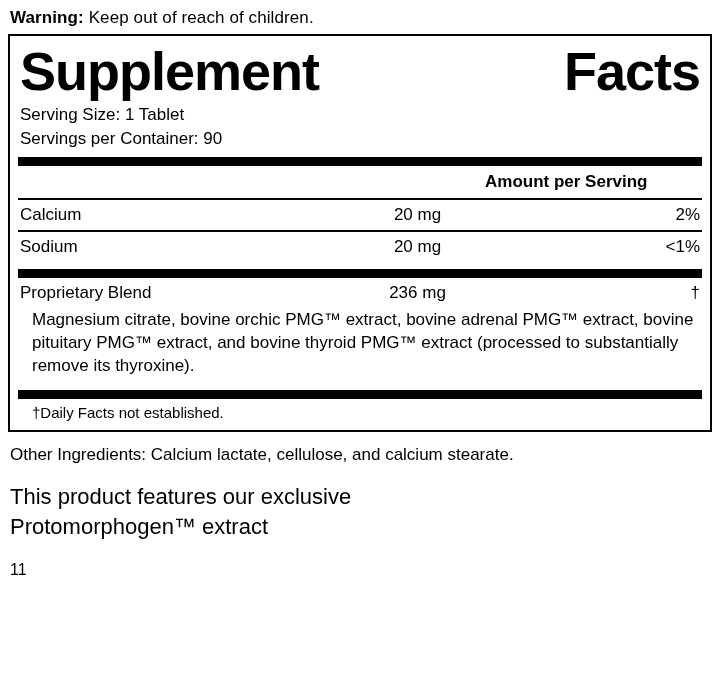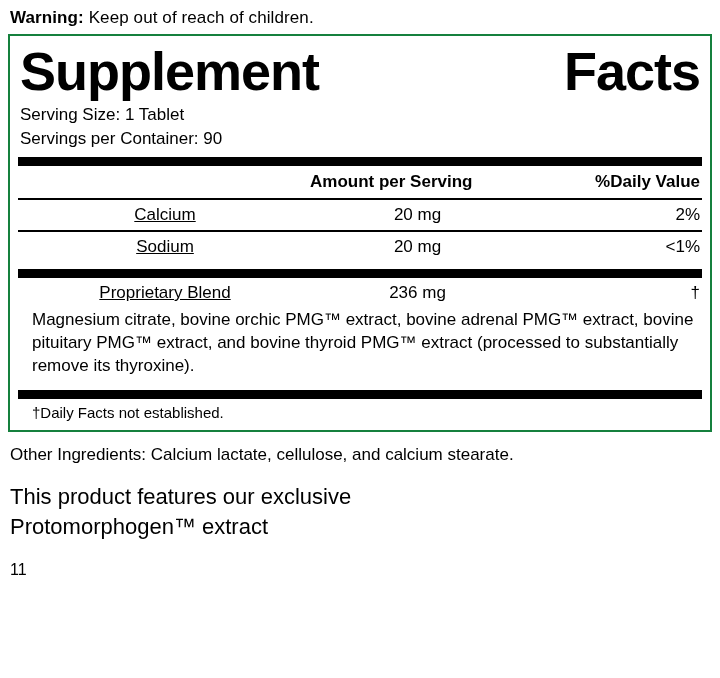--- a/index.html
+++ b/index.html
@@ -29,21 +29,21 @@
     line-height: 20px;
     padding: 8px 2px 6px 2px;
     letter-spacing: 0.1px;
   }
   .warning b {
     font-weight: bold;
   }
 
   
   .sf-panel {
-    border: 2px solid #15803d;
+    border: 2px solid #000000;
     box-sizing: border-box;
     padding: 4px 8px 6px 8px;
     margin: 0 0 0 0;
   }
 
   .sf-title {
     font-size: 54px;
     font-weight: bold;
     line-height: 62px;
     letter-spacing: -1px;
@@ -73,22 +73,21 @@
 
   .row {
     display: flex;
     align-items: baseline;
     font-size: 17px;
     line-height: 20px;
     padding: 5px 2px 5px 2px;
   }
   .row .c-name {
     flex: 1 1 auto;
-    text-align: center;
-    text-decoration: underline;
+    text-align: left;
   }
   .row .c-amount {
     width: 215px;
     text-align: center;
   }
   .row .c-dv {
     width: 175px;
     text-align: right;
   }
 
@@ -150,21 +149,20 @@
     </div>
 
     <div class="sf-serving">Serving Size: 1 Tablet</div>
     <div class="sf-serving">Servings per Container: 90</div>
 
     <div class="rule-thick"></div>
 
     <div class="row header-row">
       <span class="c-name"></span>
       <span class="c-amount">Amount per Serving</span>
-      <span class="c-dv">%Daily Value</span>
     </div>
 
     <div class="rule-thin"></div>
 
     <div class="row">
       <span class="c-name">Calcium</span>
       <span class="c-amount">20 mg</span>
       <span class="c-dv">2%</span>
     </div>
 

